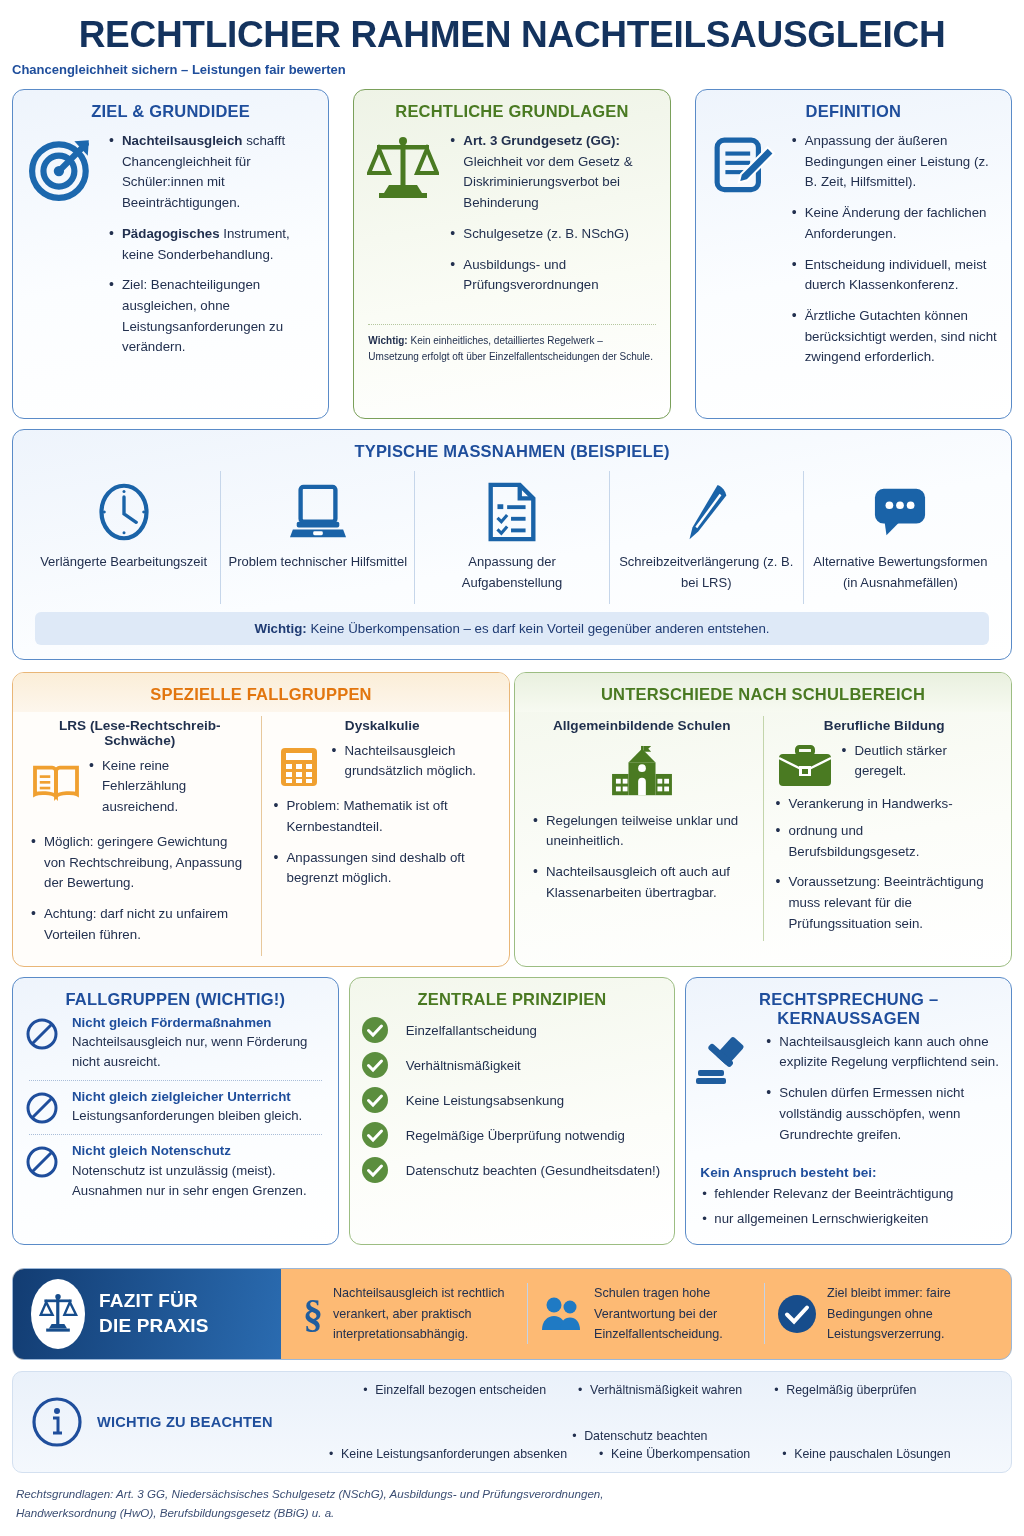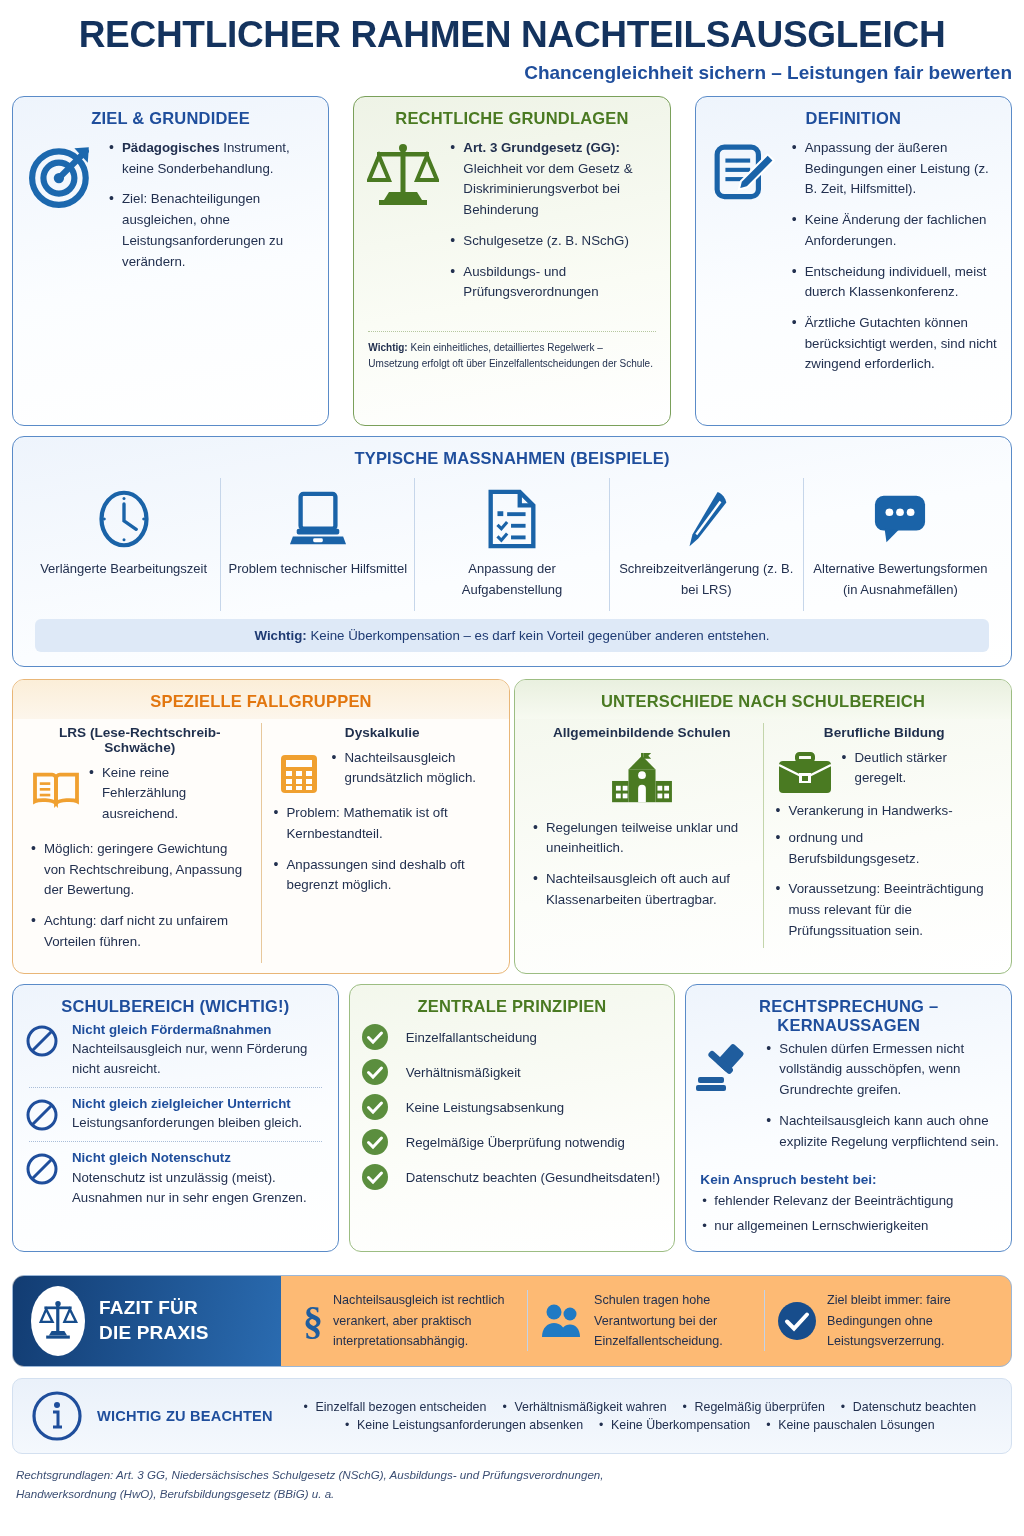--- a/index.html
+++ b/index.html
@@ -11,21 +11,21 @@
     color:#1f3864;
   }
   .page{width:1024px;height:1536px;padding:0 12px;position:relative}
 
   
   .title{
     text-align:center;font-size:37px;font-weight:bold;letter-spacing:-0.3px;
     color:#14335e;padding-top:16px;line-height:1.05;
   }
   .subtitle{
-    text-align:right;font-size:19px;font-weight:bold;color:#1f4e9c;
+    text-align:left;font-size:13px;font-weight:bold;color:#1f4e9c;
     padding-top:7px;padding-bottom:12px;
   }
 
   
   .card{border-radius:12px;position:relative;overflow:hidden}
   .card.blue{border:1.6px solid #5a8bc8;background:linear-gradient(170deg,#eef4fc 0%,#fbfdff 55%,#ffffff 100%)}
   .card.green{border:1.6px solid #7aa05a;background:linear-gradient(170deg,#eef3e6 0%,#fafcf5 60%,#ffffff 100%)}
   .card.greenlite{border:1.4px solid #9cbd82;background:linear-gradient(170deg,#f3f7ec 0%,#fcfdf9 60%,#ffffff 100%)}
   .card.orange{border:1.4px solid #e9b677;background:#fffdfa}
 
@@ -130,21 +130,21 @@
   .fcell .tx{font-size:12.6px;line-height:1.62;color:#22304f}
 
   
   .infobar{
     display:flex;align-items:center;gap:14px;margin-top:11px;padding:11px 18px;
     border-radius:10px;background:linear-gradient(180deg,#eaf1fa 0%,#f4f8fd 100%);
     border:1px solid #d3e0f0;
   }
   .ib-title{font-weight:bold;font-size:14.6px;color:#1f4e9c;letter-spacing:.2px;white-space:nowrap}
   .ib-lists{flex:1}
-  .ib-line{display:flex;justify-content:center;gap:16px;flex-wrap:wrap;margin-bottom:4px}
+  .ib-line{display:flex;justify-content:center;gap:32px;flex-wrap:wrap;margin-bottom:4px}
   .ib-line:last-child{margin-bottom:0}
   .ib-item{font-size:12.4px;color:#22304f;position:relative;padding-left:12px}
   .ib-item:before{content:"•";position:absolute;left:0;color:#22304f}
 
   .footer{font-size:11.6px;font-style:italic;color:#3b4e73;line-height:1.62;padding:12px 4px 0}
 
   svg{display:block}
 </style>
 </head>
 <body>
@@ -163,20 +163,21 @@
           <svg width="66" height="66" viewBox="0 0 64 64">
             <circle cx="29" cy="35" r="26" fill="none" stroke="#1c68ae" stroke-width="6"></circle>
             <circle cx="29" cy="35" r="15" fill="none" stroke="#1c68ae" stroke-width="6"></circle>
             <circle cx="29" cy="35" r="5" fill="#1c68ae"></circle>
             <path d="M29 35 L55 9" stroke="#1c68ae" stroke-width="6" stroke-linecap="round" fill="none"></path>
             <path d="M44 6 L58 5 L57 20 Z" fill="#1c68ae"></path>
           </svg>
         </div>
         <div class="txt-col">
           <ul class="bul">
+            <li><b>Nachteilsausgleich</b><span> schafft Chancengleichheit für Schüler:innen mit Beeinträchtigungen.</span></li>
             <li><b>Pädagogisches</b><span> Instrument, keine Sonderbehandlung.</span></li>
             <li><span>Ziel: Benachteiligungen ausgleichen, ohne Leistungsanforderungen zu verändern.</span></li>
           </ul>
         </div>
       </div>
     </div>
 
     <div class="card green" style="min-height:330px">
       <div class="card-h c-green">RECHTLICHE GRUNDLAGEN</div>
       <div class="row-body">
@@ -424,21 +425,21 @@
           </ul>
         </div>
 
       </div>
     </div>
   </div>
 
   <div class="triple">
 
     <div class="card blue">
-      <div class="card-h c-blue" style="padding-bottom:4px">SCHULBEREICH (WICHTIG!)</div>
+      <div class="card-h c-blue" style="padding-bottom:4px">FALLGRUPPEN (WICHTIG!)</div>
 
       <div class="delim">
         <div class="ic">
           <svg width="34" height="34" viewBox="0 0 34 34">
             <circle cx="17" cy="17" r="14" fill="none" stroke="#1f4e9c" stroke-width="3"></circle>
             <path d="M7.5 26.5 L26.5 7.5" stroke="#1f4e9c" stroke-width="3"></path>
           </svg>
         </div>
         <div class="tx">
           <div class="dtitle">Nicht gleich Fördermaßnahmen</div>
@@ -532,22 +533,22 @@
         <div class="ico-col" style="flex:0 0 66px">
           <svg width="58" height="52" viewBox="0 0 58 52">
             <rect x="26" y="2" width="16" height="26" rx="3" transform="rotate(42 34 15)" fill="#1f5d9e"></rect>
             <rect x="10" y="16" width="30" height="7" rx="3" transform="rotate(42 25 19)" fill="#1f5d9e"></rect>
             <rect x="2" y="34" width="26" height="6" rx="2" fill="#1f5d9e"></rect>
             <rect x="0" y="42" width="30" height="6" rx="2" fill="#1f5d9e"></rect>
           </svg>
         </div>
         <div class="txt-col">
           <ul class="bul">
+            <li>Nachteilsausgleich kann auch ohne explizite Regelung verpflichtend sein.</li>
             <li>Schulen dürfen Ermessen nicht vollständig ausschöpfen, wenn Grundrechte greifen.</li>
-            <li>Nachteilsausgleich kann auch ohne explizite Regelung verpflichtend sein.</li>
           </ul>
         </div>
       </div>
       <div class="sub-b">Kein Anspruch besteht bei:</div>
       <ul class="plain">
         <li>fehlender Relevanz der Beeinträchtigung</li>
         <li>nur allgemeinen Lernschwierigkeiten</li>
       </ul>
     </div>
   </div>

